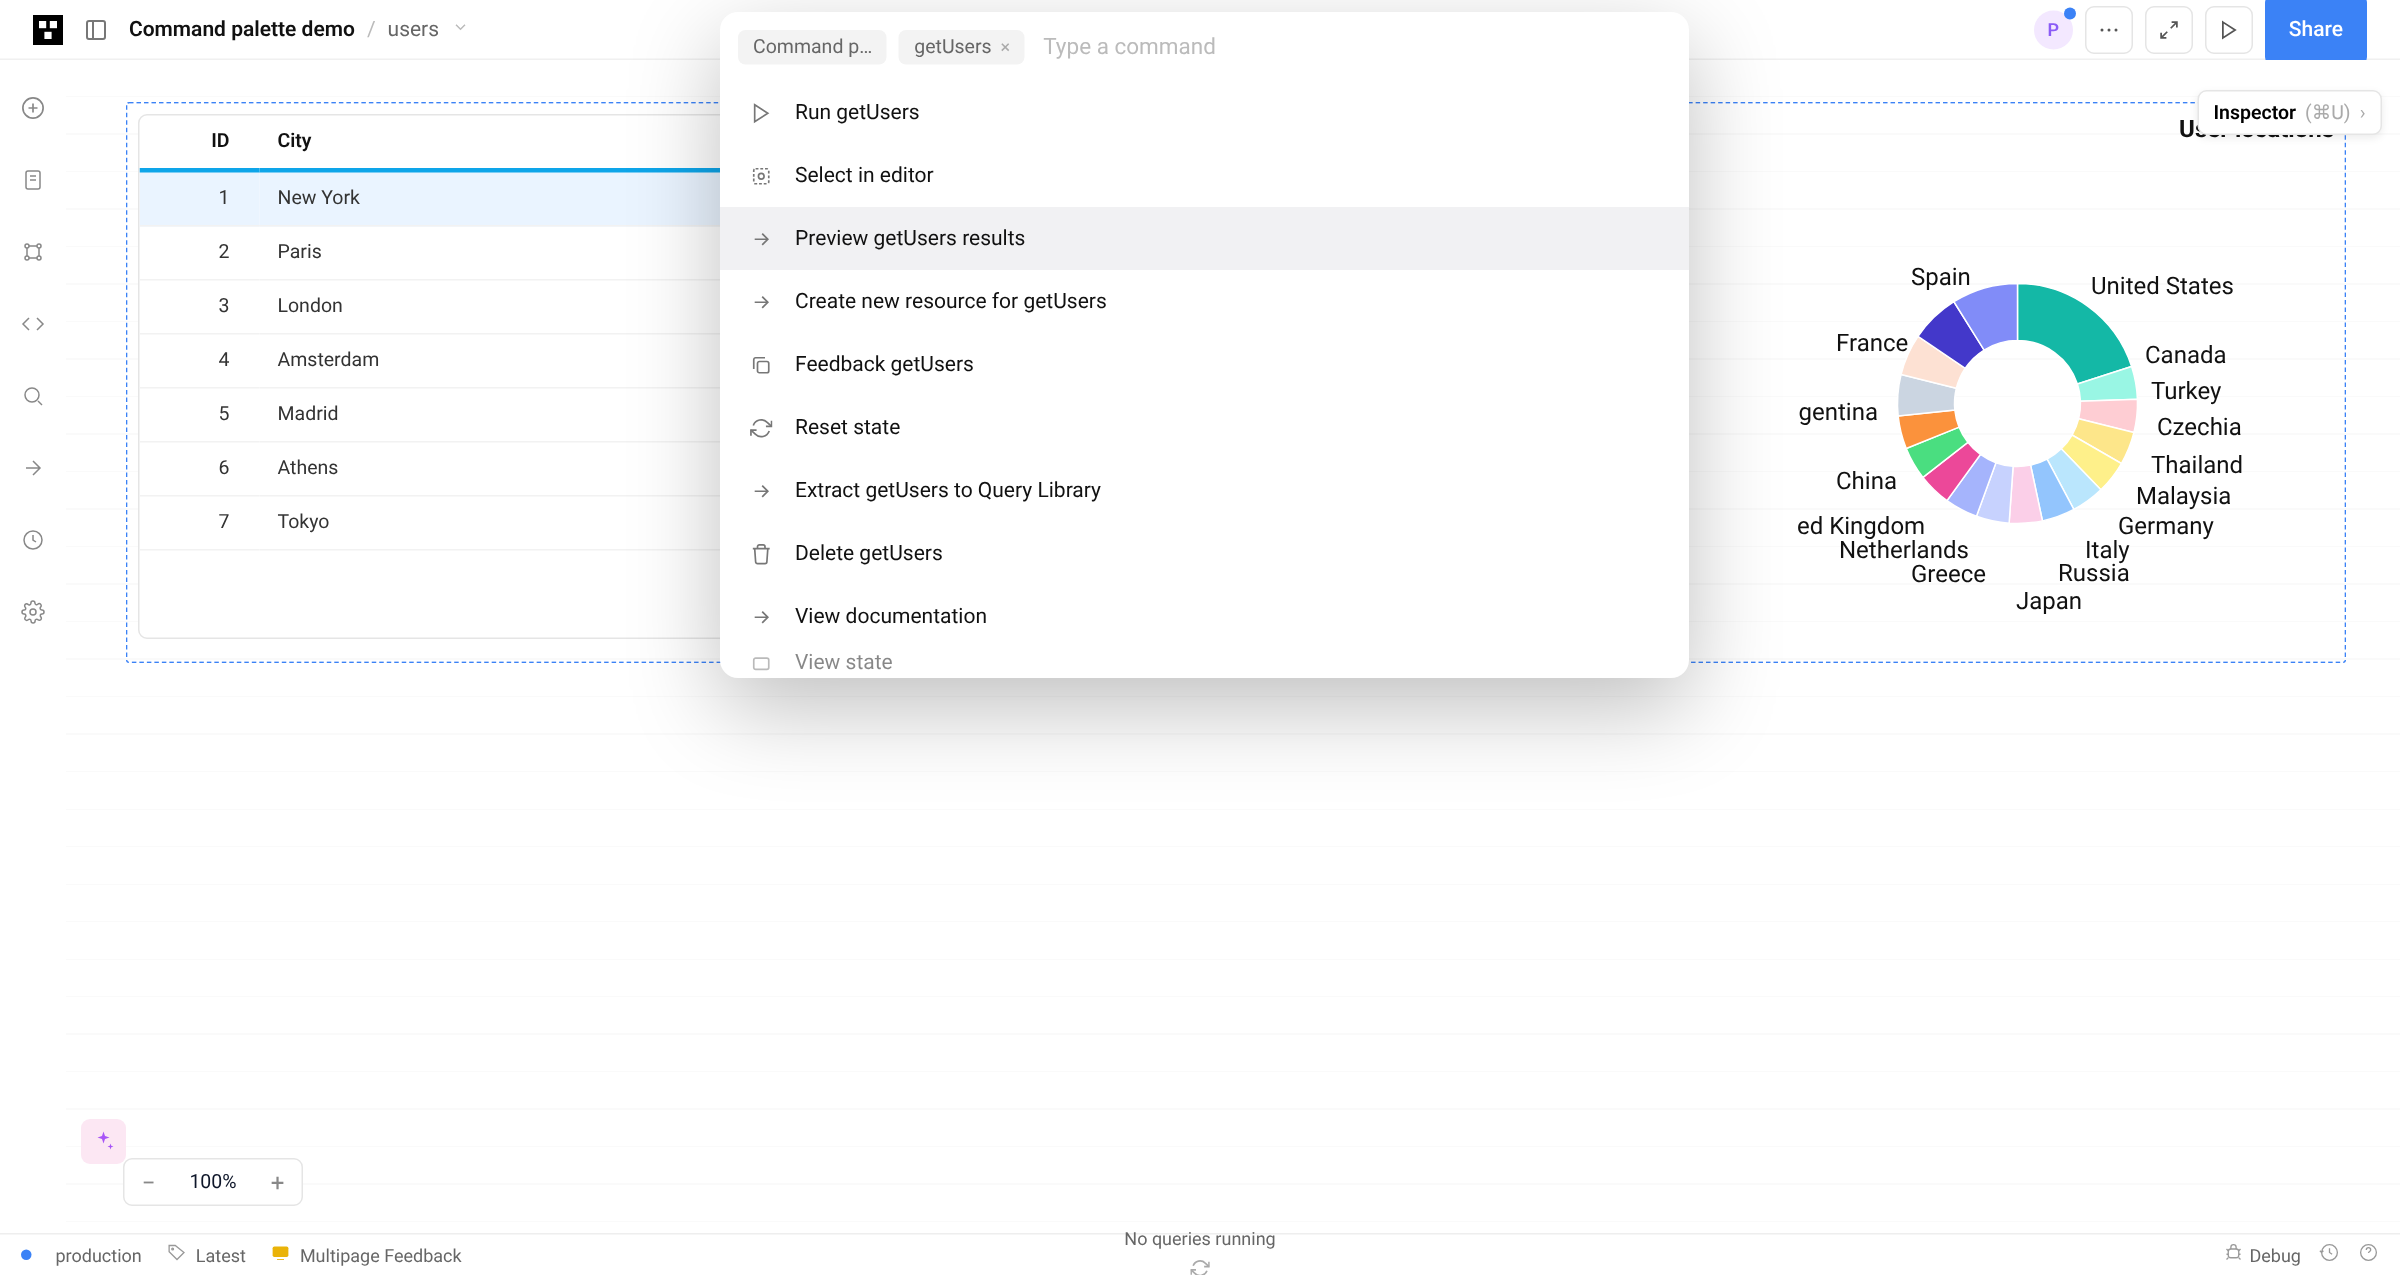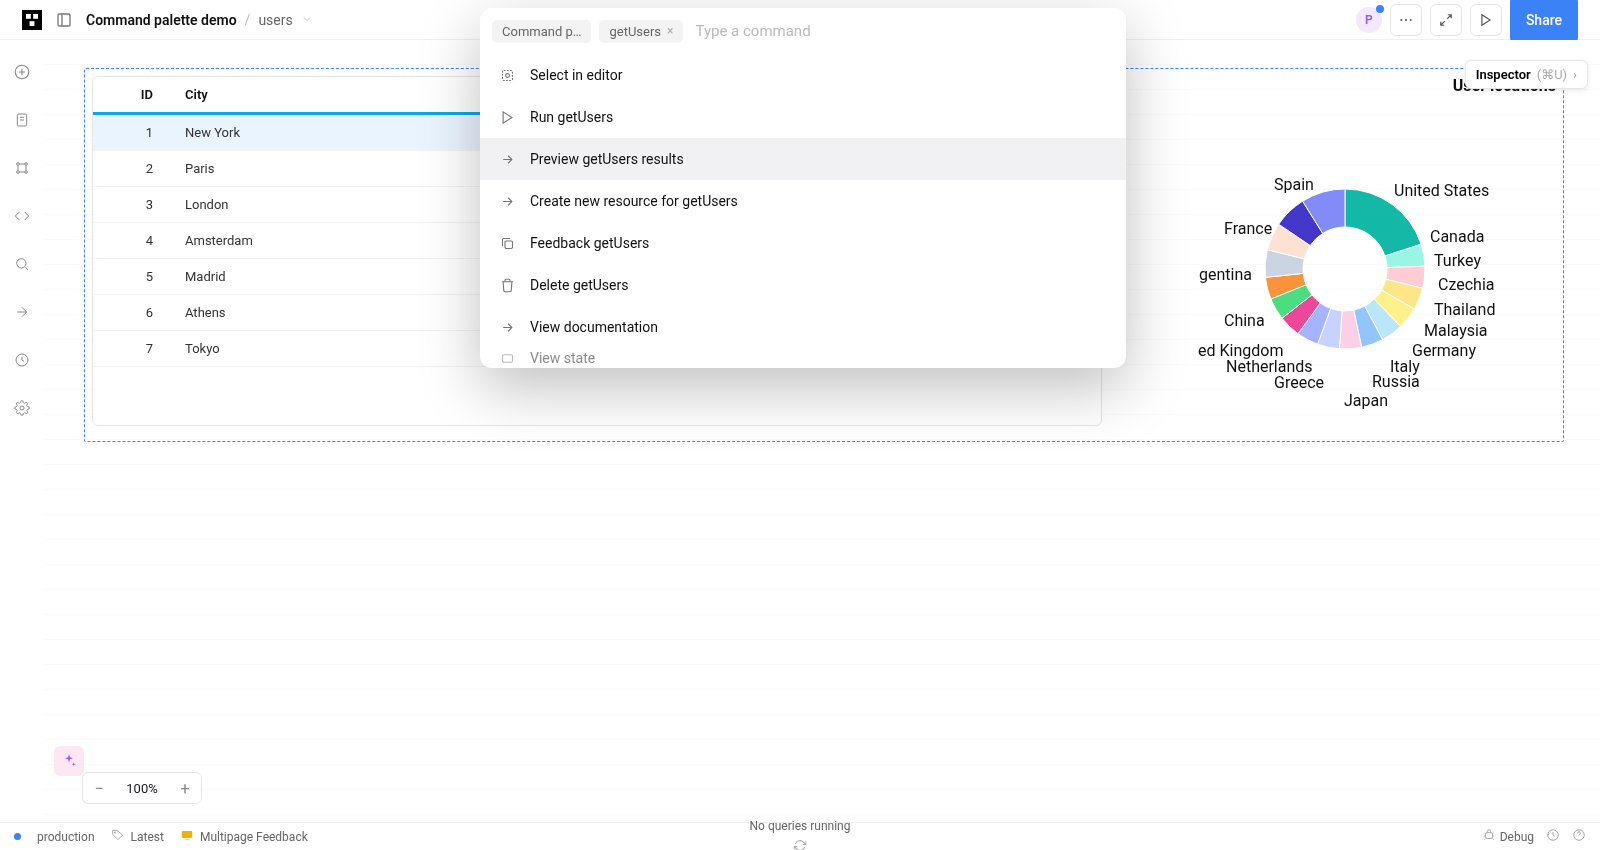--- a/index.html
+++ b/index.html
@@ -288,34 +288,34 @@
     <div class="chip">
         <span>getUsers</span>
         <span class="x">×</span>
       </div>
     <input class="palette-input" placeholder="Type a command" style="">
   </div>
   <div class="palette-list" id="palette-list">
       <div class="palette-item">
         <span class="pi-icon">
           <svg width="15" height="15" viewBox="0 0 24 24" fill="none" stroke="currentColor" stroke-width="1.8">
+            <path d="M5 3l14 9-14 9V3z"></path>
+          </svg>
+        </span>
+        <span>Run getUsers</span>
+      </div>
+      <div class="palette-item">
+        <span class="pi-icon">
+          <svg width="15" height="15" viewBox="0 0 24 24" fill="none" stroke="currentColor" stroke-width="1.8">
             <rect x="4" y="4" width="16" height="16" rx="2" stroke-dasharray="3 2"></rect>
             <circle cx="12" cy="12" r="3"></circle>
           </svg>
         </span>
         <span>Select in editor</span>
       </div>
-      <div class="palette-item">
-        <span class="pi-icon">
-          <svg width="15" height="15" viewBox="0 0 24 24" fill="none" stroke="currentColor" stroke-width="1.8">
-            <path d="M5 3l14 9-14 9V3z"></path>
-          </svg>
-        </span>
-        <span>Run getUsers</span>
-      </div>
       <div class="palette-item hover">
         <span class="pi-icon">
           <svg width="15" height="15" viewBox="0 0 24 24" fill="none" stroke="currentColor" stroke-width="1.8">
             <path d="M5 12h14M13 6l6 6-6 6"></path>
           </svg>
         </span>
         <span>Preview getUsers results</span>
       </div>
       <div class="palette-item">
         <span class="pi-icon">
@@ -326,20 +326,37 @@
         <span>Create new resource for getUsers</span>
       </div>
       <div class="palette-item">
         <span class="pi-icon">
           <svg width="15" height="15" viewBox="0 0 24 24" fill="none" stroke="currentColor" stroke-width="1.8">
             <rect x="8" y="8" width="12" height="12" rx="2"></rect>
             <path d="M4 16V6a2 2 0 012-2h10"></path>
           </svg>
         </span>
         <span>Feedback getUsers</span>
+      </div>
+      <div class="palette-item">
+        <span class="pi-icon">
+          <svg width="15" height="15" viewBox="0 0 24 24" fill="none" stroke="currentColor" stroke-width="1.8">
+            <path d="M23 4v6h-6M1 20v-6h6"></path>
+            <path d="M3.51 9a9 9 0 0114.85-3.36L23 10M1 14l4.64 4.36A9 9 0 0020.49 15"></path>
+          </svg>
+        </span>
+        <span>Reset state</span>
+      </div>
+      <div class="palette-item">
+        <span class="pi-icon">
+          <svg width="15" height="15" viewBox="0 0 24 24" fill="none" stroke="currentColor" stroke-width="1.8">
+            <path d="M5 12h14M13 6l6 6-6 6"></path>
+          </svg>
+        </span>
+        <span>Extract getUsers to Query Library</span>
       </div>
       <div class="palette-item">
         <span class="pi-icon">
           <svg width="15" height="15" viewBox="0 0 24 24" fill="none" stroke="currentColor" stroke-width="1.8">
             <path d="M3 6h18M8 6V4a2 2 0 012-2h4a2 2 0 012 2v2M19 6l-1 14a2 2 0 01-2 2H8a2 2 0 01-2-2L5 6"></path>
           </svg>
         </span>
         <span>Delete getUsers</span>
       </div>
       <div class="palette-item">

